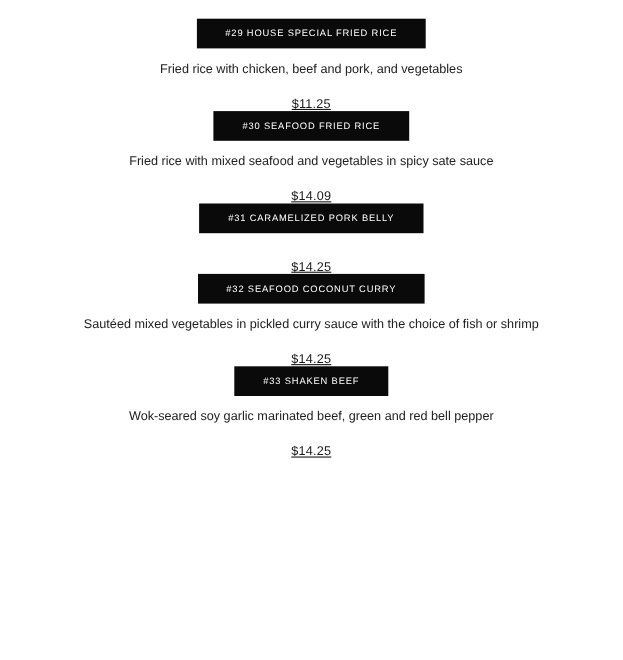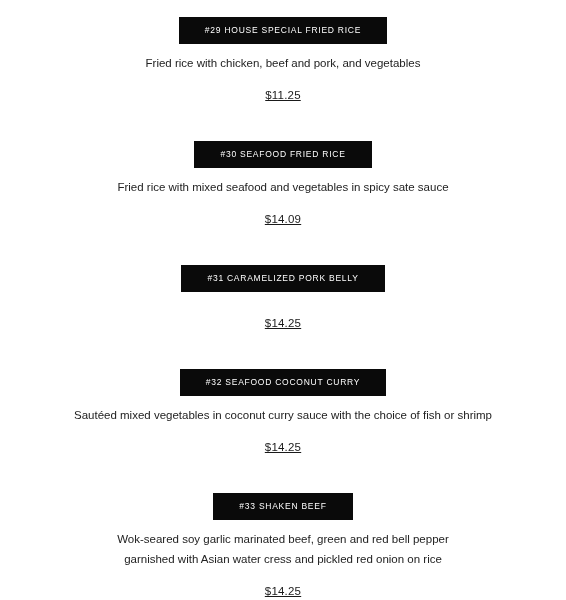--- a/index.html
+++ b/index.html
@@ -18,21 +18,20 @@
 
   .menu-page {
     width: 566px;
     height: 600px;
     background: #ffffff;
     box-sizing: border-box;
     padding-top: 17px;
     display: flex;
     flex-direction: column;
     align-items: center;
-    gap: 40px;
   }
 
   .menu-item {
     width: 100%;
     display: flex;
     flex-direction: column;
     align-items: center;
   }
 
   .item-title-bar {
@@ -48,21 +47,20 @@
     white-space: nowrap;
     box-sizing: border-box;
     font-weight: 400;
   }
 
   .item-description {
     margin-top: 9px;
     font-size: 11.5px;
     line-height: 20px;
     color: #222222;
-    text-align: center;
     max-width: 470px;
   }
 
   .item-description .desc-line {
     display: block;
   }
 
   .item-price {
     margin-top: 16px;
     font-size: 11.5px;
@@ -105,28 +103,27 @@
   <div class="menu-item">
     <div class="item-title-bar">#31 CARAMELIZED PORK BELLY</div>
     <div class="item-description">
     </div>
     <div class="item-price">$14.25</div>
   </div>
 
   <div class="menu-item">
     <div class="item-title-bar">#32 SEAFOOD COCONUT CURRY</div>
     <div class="item-description">
-      <span class="desc-line">Sautéed mixed vegetables in coconut curry sauce with the choice of fish or shrimp</span>
+      <span class="desc-line">Sautéed mixed vegetables in pickled curry sauce with the choice of fish or shrimp</span>
     </div>
     <div class="item-price">$14.25</div>
   </div>
 
   <div class="menu-item">
     <div class="item-title-bar">#33 SHAKEN BEEF</div>
     <div class="item-description">
       <span class="desc-line">Wok-seared soy garlic marinated beef, green and red bell pepper</span>
-      <span class="desc-line">garnished with Asian water cress and pickled red onion on rice</span>
     </div>
     <div class="item-price">$14.25</div>
   </div>
 
   <div class="spacer-bottom"></div>
 </div>
 
 </body></html>

